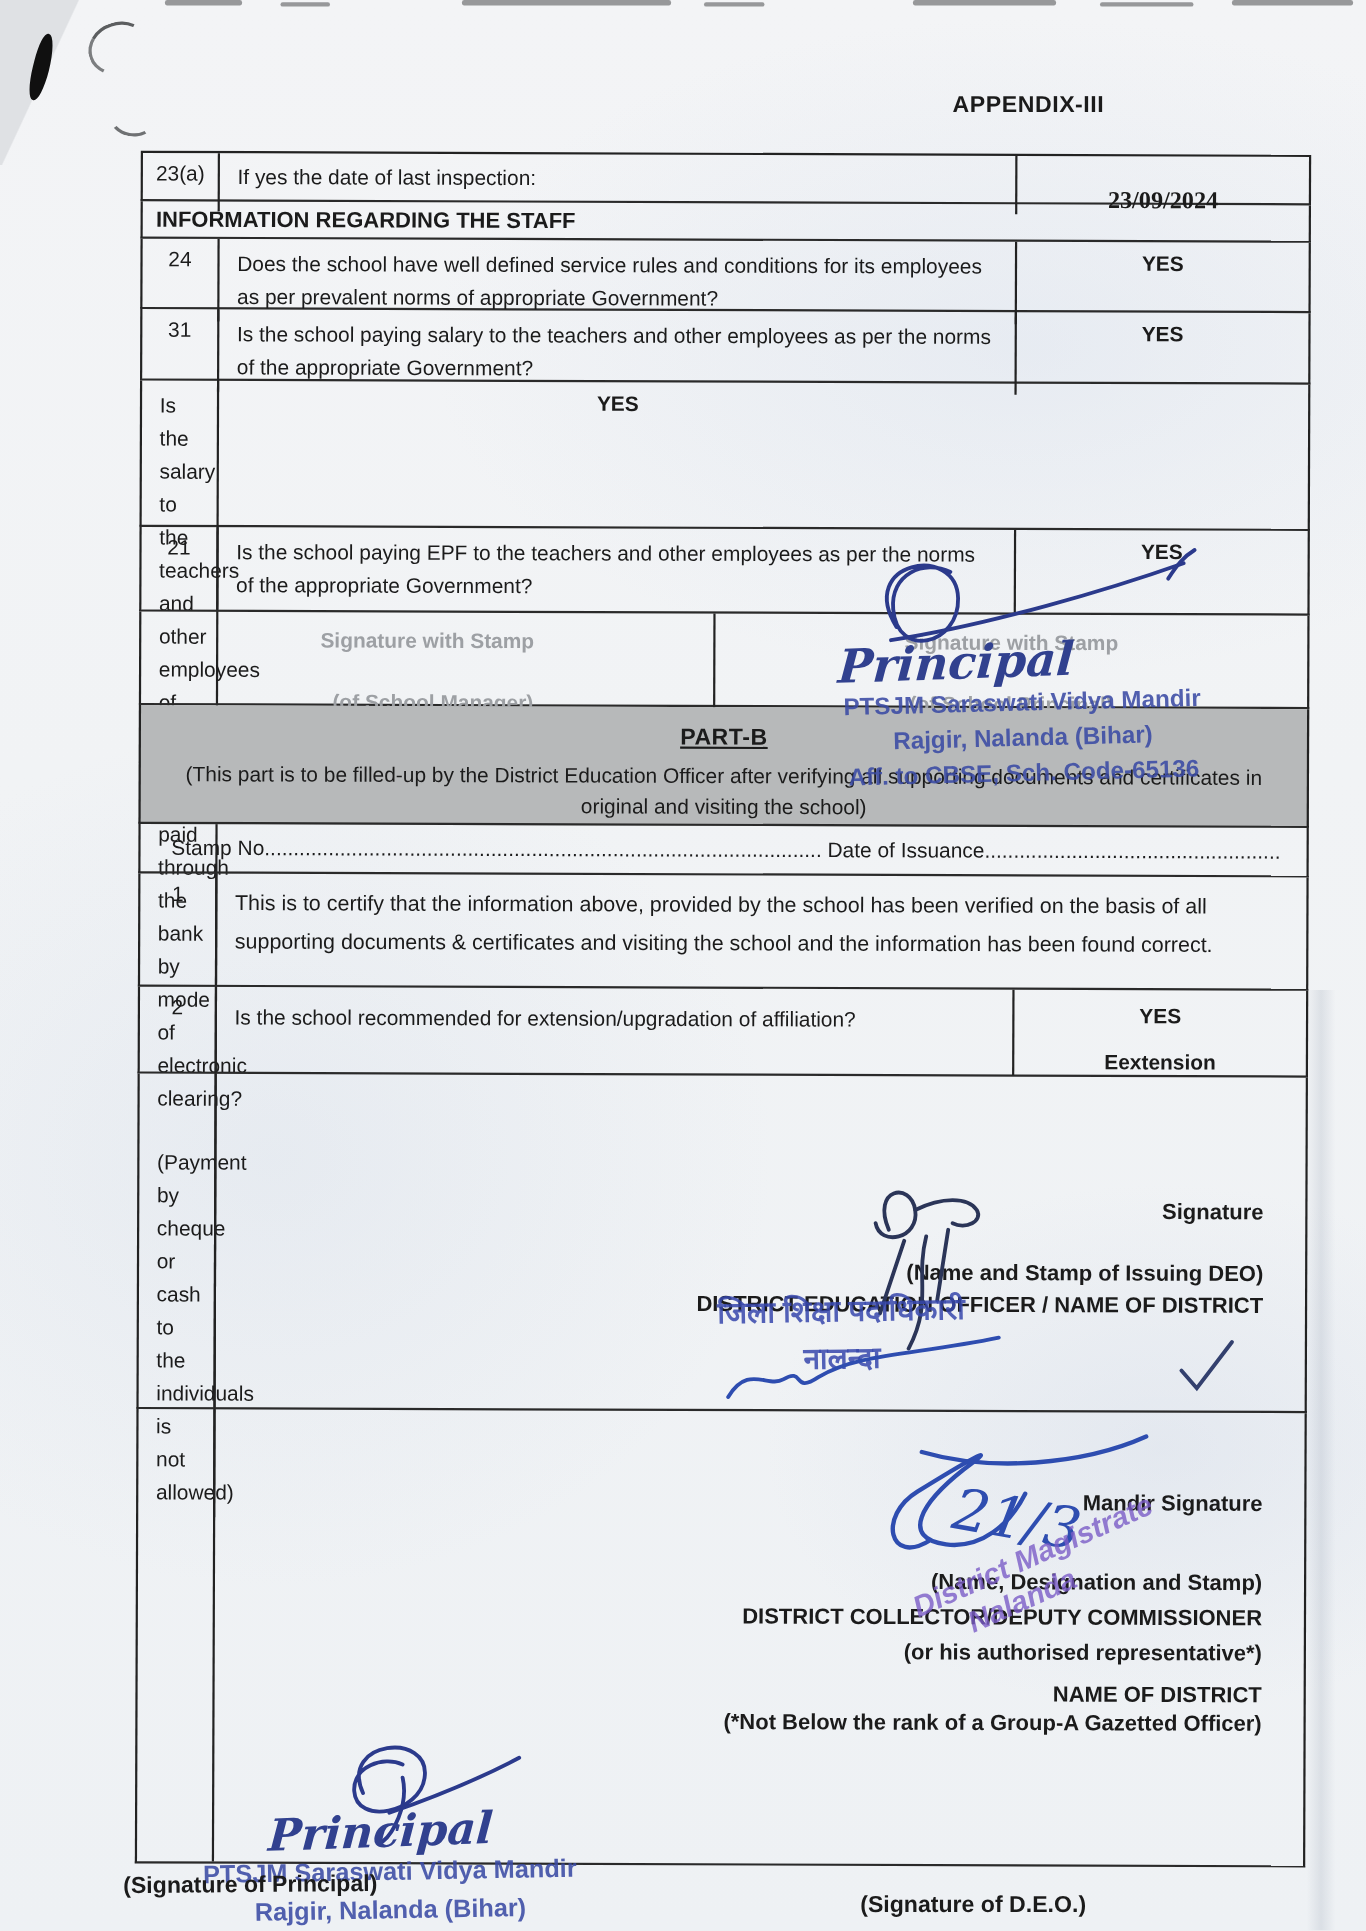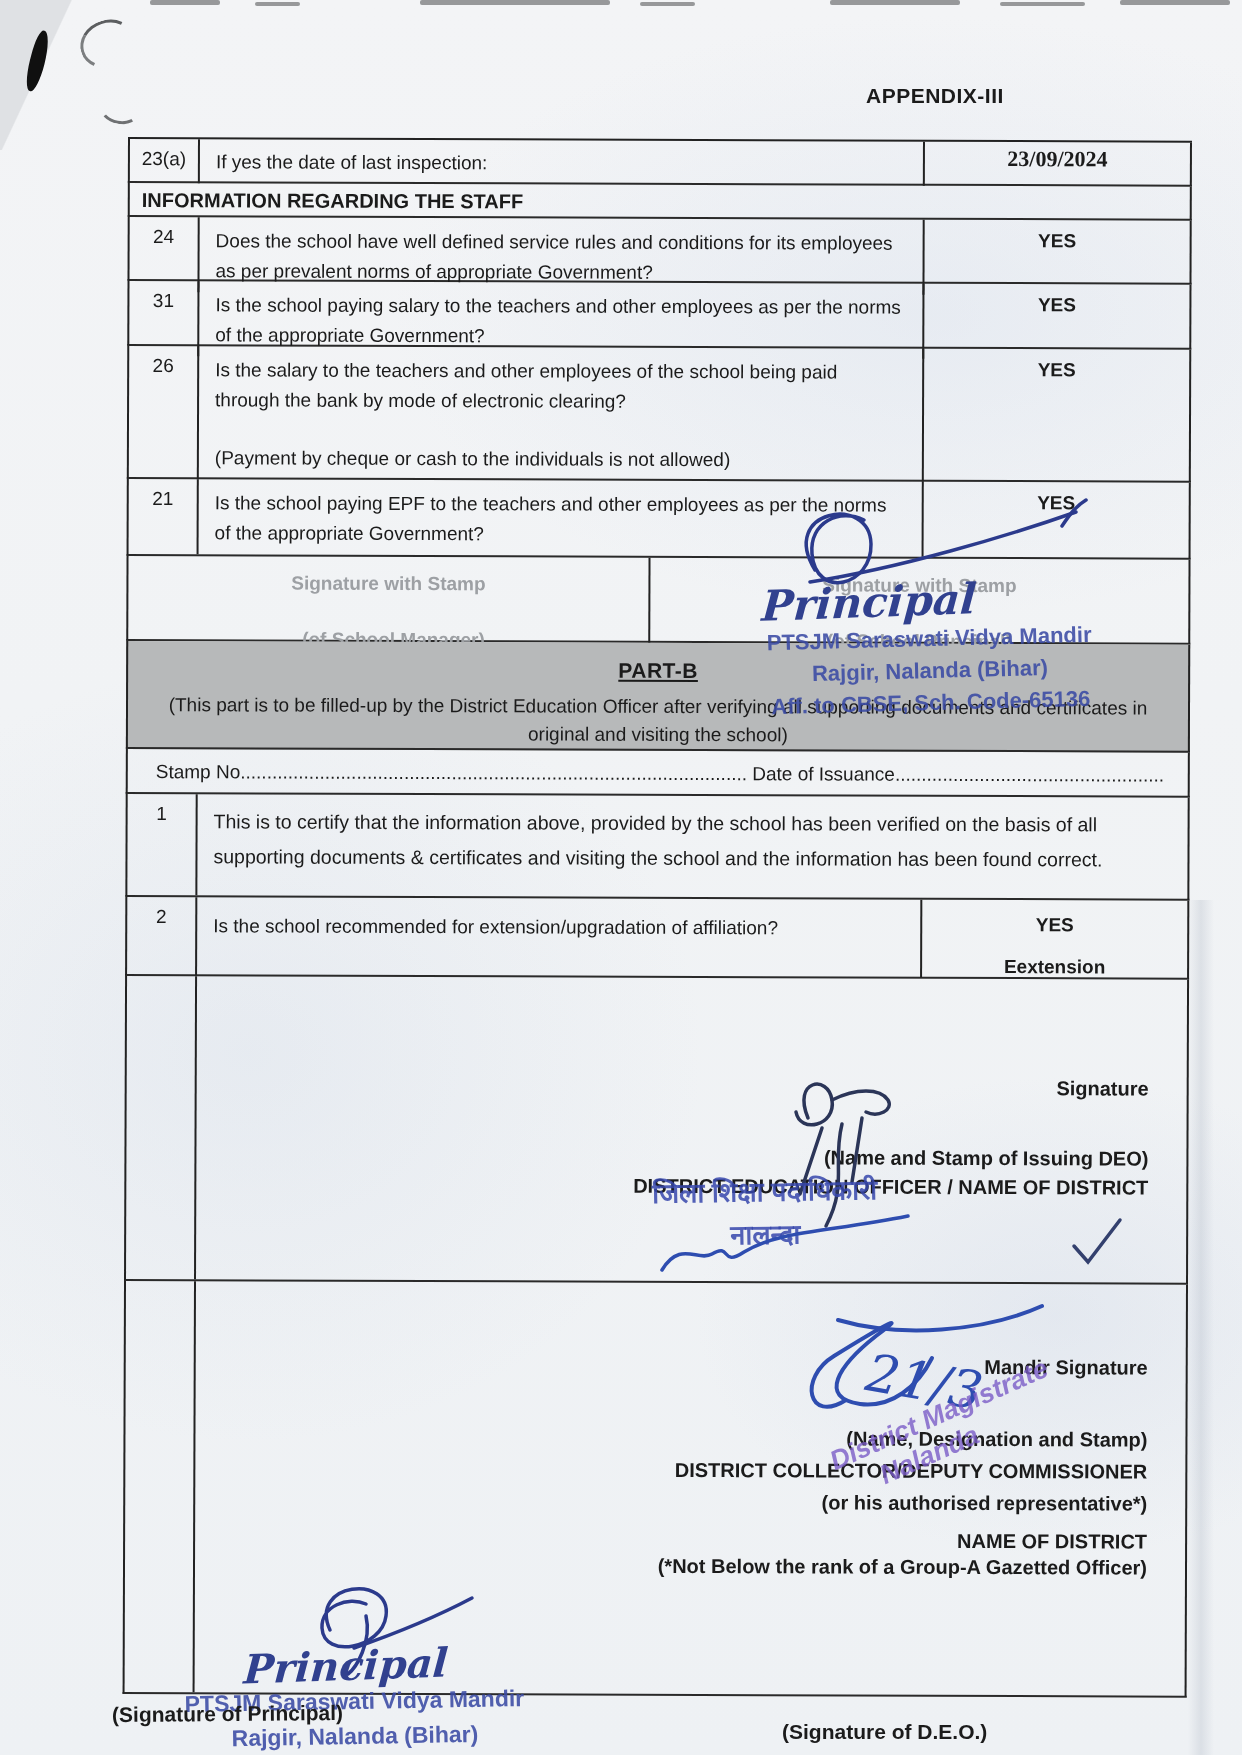--- a/index.html
+++ b/index.html
@@ -39,21 +39,21 @@
     box-sizing:border-box;position:relative;}
   .cols3{grid-template-columns:70px 725px 1fr;}
   .cols2b{grid-template-columns:70px 1fr;}
   .sigcols{grid-template-columns:522px 1fr;}
   .c{box-sizing:border-box;}
   .bdr{border-right:2px solid #222;}
   .num{text-align:center;padding-top:9px;font-size:19px;}
   .q{padding:9px 16px 6px 16px;font-size:19px;line-height:30px;}
   .ans{display:flex;align-items:flex-start;justify-content:center;padding-top:10px;
     font-weight:bold;font-size:19px;}
-  .date-val{font-family:"Liberation Serif",serif;font-weight:bold;font-size:22px;padding-top:4px;}
+  .date-val{font-family:"Liberation Serif",serif;font-weight:bold;font-size:22px;padding-top:4px;margin-top:23px;}
   .hdr-row{font-weight:bold;font-size:20px;padding:6px 10px 4px 12px;}
   .ghost{color:#9da0a4;font-weight:bold;font-size:19px;text-align:center;}
   .sigcell{padding-top:16px;}
   .sigcell .g2{margin-top:34px;}
   .band{background:#b7b9ba;text-align:center;padding-top:16px;}
   .band-title{font-weight:bold;font-size:21px;text-decoration:underline;letter-spacing:.5px;}
   .band-sub{font-size:19px;line-height:28px;margin:10px auto 0 auto;width:96%;}
   .file-row{font-size:19px;padding:12px 10px 0 28px;white-space:nowrap;overflow:hidden;}
   .cert{padding:10px 16px;font-size:19.5px;line-height:35px;}
   .ans2{display:flex;flex-direction:column;align-items:center;gap:20px;padding-top:14px;
@@ -111,21 +111,20 @@
       <div class="c ans">YES</div>
     </div>
 
     <div class="row cols3" style="height:65px">
       <div class="c bdr num">31</div>
       <div class="c bdr q">Is the school paying salary to the teachers and other employees as per the norms of the appropriate Government?</div>
       <div class="c ans">YES</div>
     </div>
 
     <div class="row cols3" style="height:133px">
-      <div class="c bdr num">26</div>
       <div class="c bdr q">
         <div>Is the salary to the teachers and other employees of the school being paid through the bank by mode of electronic clearing?</div>
         <div style="margin-top:28px">(Payment by cheque or cash to the individuals is not allowed)</div>
       </div>
       <div class="c ans">YES</div>
     </div>
 
     <div class="row cols3" style="height:77px">
       <div class="c bdr num">21</div>
       <div class="c bdr q">Is the school paying EPF to the teachers and other employees as per the norms of the appropriate Government?</div>
@@ -165,21 +164,21 @@
       <div class="c bdr q" style="padding-top:14px">Is the school recommended for extension/upgradation of affiliation?</div>
       <div class="c ans2">
         <div>YES</div>
         <div>Eextension</div>
       </div>
     </div>
 
     <div class="row cols2b" style="height:305px">
       <div class="c bdr"></div>
       <div class="c rightblock">
-        <div class="rlabel" style="top:98px">Signature</div>
+        <div class="rlabel" style="top:112px">Signature</div>
         <div class="rlabel" style="top:168px">(Name and Stamp of Issuing DEO)</div>
         <div class="rlabel" style="top:197px">DISTRICT EDUCATION OFFICER / NAME OF DISTRICT</div>
       </div>
     </div>
 
     <div class="row cols2b" style="height:413px">
       <div class="c bdr"></div>
       <div class="c rightblock">
         <div class="rlabel" style="top:72px">Mandir Signature</div>
         <div class="rlabel" style="top:144px">(Name, Designation and Stamp)</div>

